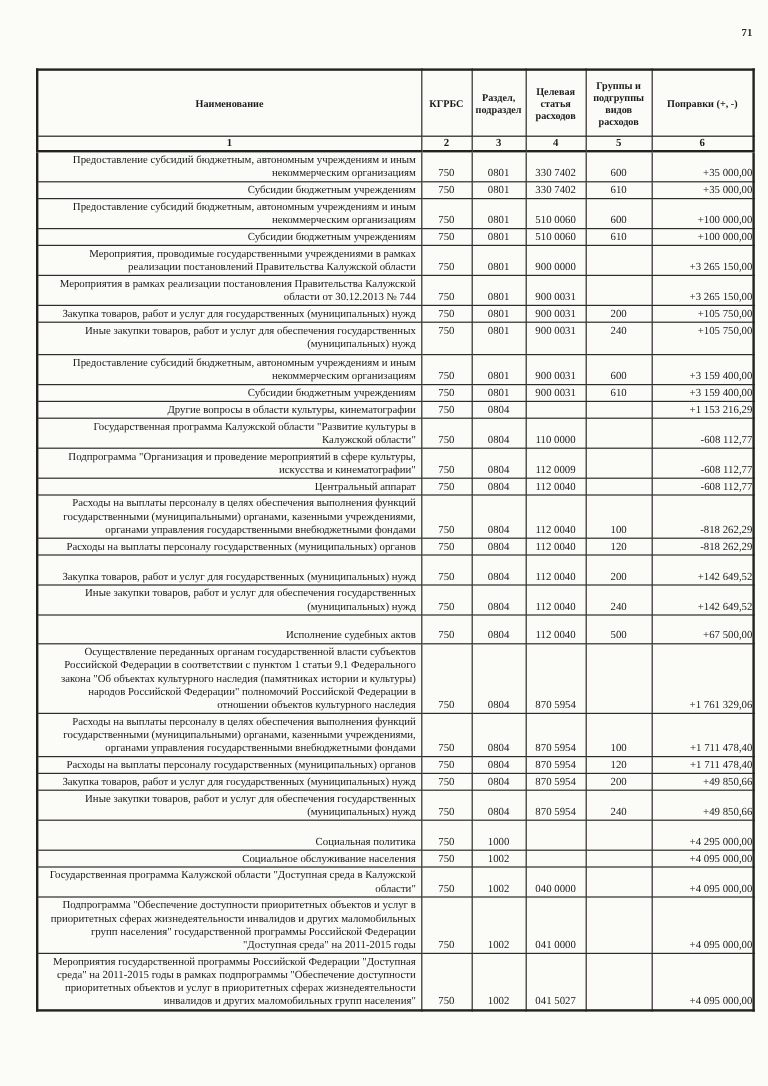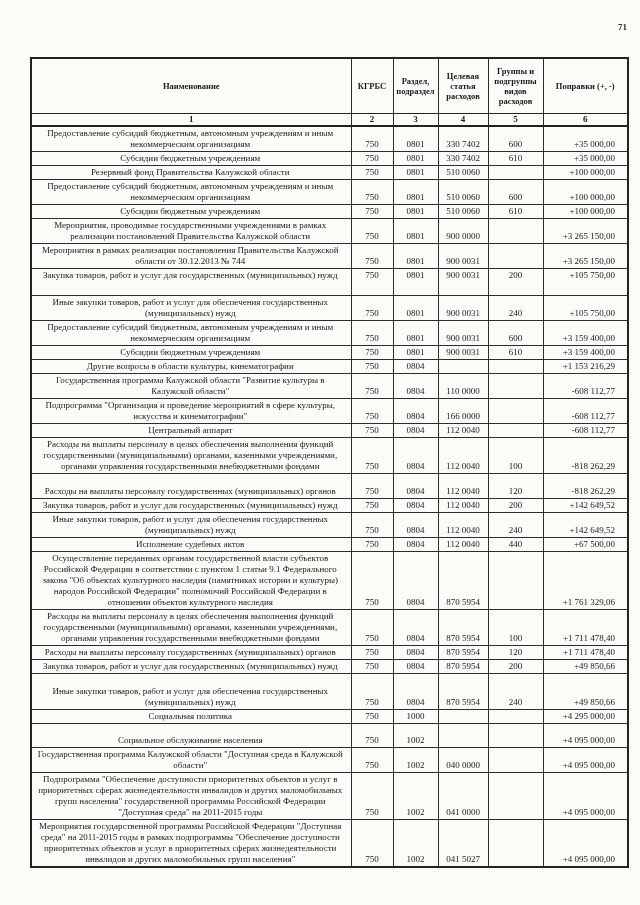--- a/index.html
+++ b/index.html
@@ -59,27 +59,27 @@
     height: 10px;
     border-bottom: 2px solid #24221f;
     padding: 0 2px;
   }
   thead tr.headers th { border-bottom: 1.5px solid #24221f; }
   tbody td {
     vertical-align: bottom;
     white-space: nowrap;
   }
   tbody td.c-name {
-    text-align: center;
+    text-align: right;
     white-space: normal;
     padding-left: 2px;
     padding-right: 4px;
   }
   tbody td.c-code { text-align: center; }
-  tbody td.c-amount { text-align: right; padding-right: 12px; }
+  tbody td.c-amount { text-align: right; padding-right: 0; }
   
   tbody tr:nth-child(8) td { padding-bottom: 14px; }
   tbody tr:nth-child(8) td.c-name { vertical-align: top; padding-bottom: 1px; }
   tbody tr:nth-child(17) td.c-name { padding-top: 12px; }
   tbody tr:nth-child(19) td { height: 21px; }
   tbody tr:nth-child(25) td.c-name { padding-top: 12px; }
   tbody tr:nth-child(27) td { height: 21px; }
   tbody tr:nth-child(33) td.c-name { padding-top: 12px; }
 </style>
 </head>
@@ -127,28 +127,20 @@
     </tr>
         <tr>
       <td class="c-name">Субсидии бюджетным учреждениям</td>
       <td class="c-code">750</td>
       <td class="c-code">0801</td>
       <td class="c-code">330 7402</td>
       <td class="c-code">610</td>
       <td class="c-amount">+35 000,00</td>
     </tr>
         <tr>
-      <td class="c-name">Резервный фонд Правительства Калужской области</td>
-      <td class="c-code">750</td>
-      <td class="c-code">0801</td>
-      <td class="c-code">510 0060</td>
-      <td class="c-code"></td>
-      <td class="c-amount">+100 000,00</td>
-    </tr>
-        <tr>
       <td class="c-name">Предоставление субсидий бюджетным, автономным учреждениям и иным некоммерческим организациям</td>
       <td class="c-code">750</td>
       <td class="c-code">0801</td>
       <td class="c-code">510 0060</td>
       <td class="c-code">600</td>
       <td class="c-amount">+100 000,00</td>
     </tr>
         <tr>
       <td class="c-name">Субсидии бюджетным учреждениям</td>
       <td class="c-code">750</td>
@@ -218,21 +210,21 @@
       <td class="c-code">750</td>
       <td class="c-code">0804</td>
       <td class="c-code">110 0000</td>
       <td class="c-code"></td>
       <td class="c-amount">-608 112,77</td>
     </tr>
         <tr>
       <td class="c-name">Подпрограмма "Организация и проведение мероприятий в сфере культуры, искусства и кинематографии"</td>
       <td class="c-code">750</td>
       <td class="c-code">0804</td>
-      <td class="c-code">166 0000</td>
+      <td class="c-code">112 0009</td>
       <td class="c-code"></td>
       <td class="c-amount">-608 112,77</td>
     </tr>
         <tr>
       <td class="c-name">Центральный аппарат</td>
       <td class="c-code">750</td>
       <td class="c-code">0804</td>
       <td class="c-code">112 0040</td>
       <td class="c-code"></td>
       <td class="c-amount">-608 112,77</td>
@@ -267,21 +259,21 @@
       <td class="c-code">0804</td>
       <td class="c-code">112 0040</td>
       <td class="c-code">240</td>
       <td class="c-amount">+142 649,52</td>
     </tr>
         <tr>
       <td class="c-name">Исполнение судебных актов</td>
       <td class="c-code">750</td>
       <td class="c-code">0804</td>
       <td class="c-code">112 0040</td>
-      <td class="c-code">440</td>
+      <td class="c-code">500</td>
       <td class="c-amount">+67 500,00</td>
     </tr>
         <tr>
       <td class="c-name">Осуществление переданных органам государственной власти субъектов Российской Федерации в соответствии с пунктом 1 статьи 9.1 Федерального закона "Об объектах культурного наследия (памятниках истории и культуры) народов Российской Федерации" полномочий Российской Федерации в отношении объектов культурного наследия</td>
       <td class="c-code">750</td>
       <td class="c-code">0804</td>
       <td class="c-code">870 5954</td>
       <td class="c-code"></td>
       <td class="c-amount">+1 761 329,06</td>
     </tr>

